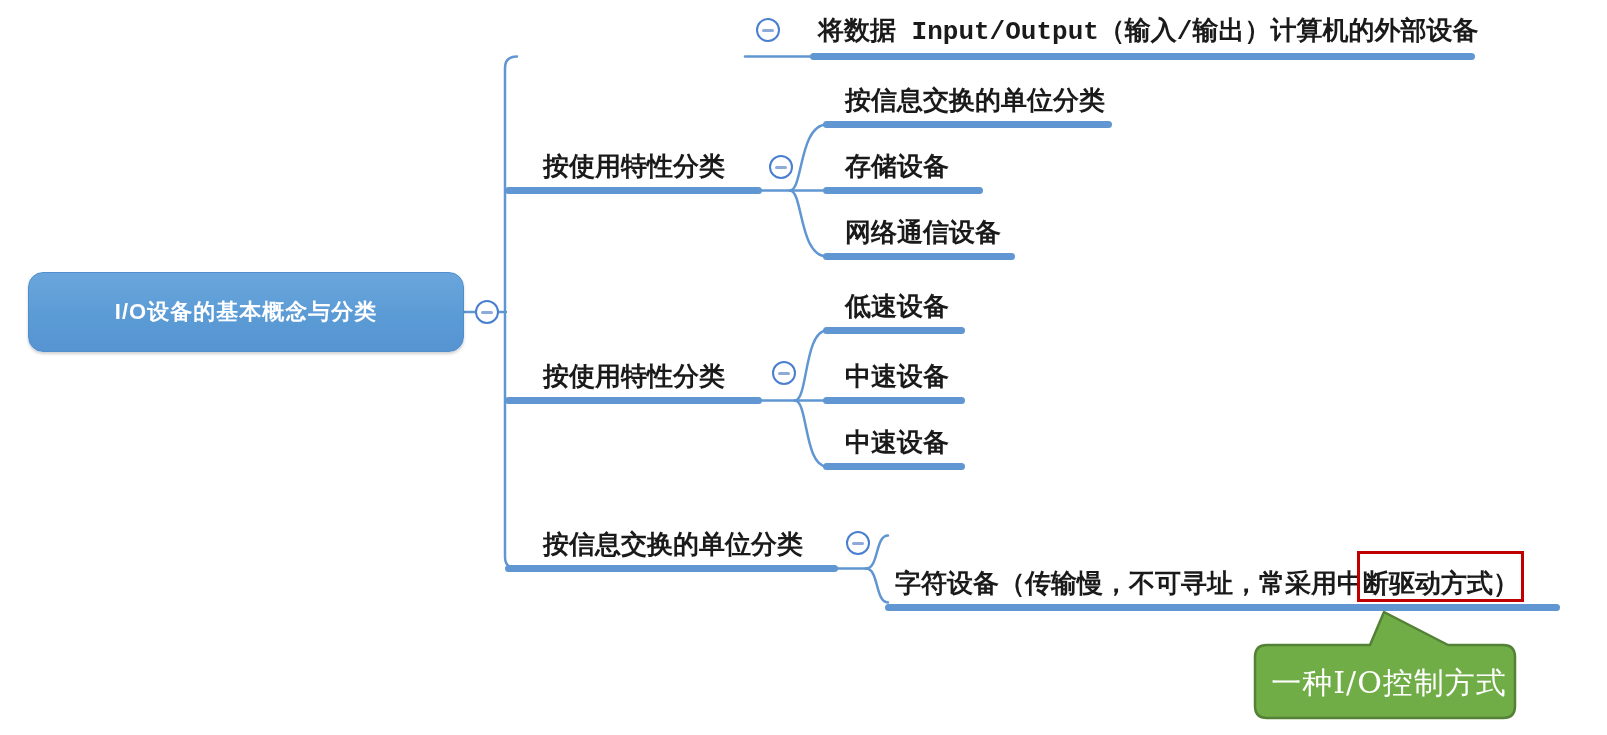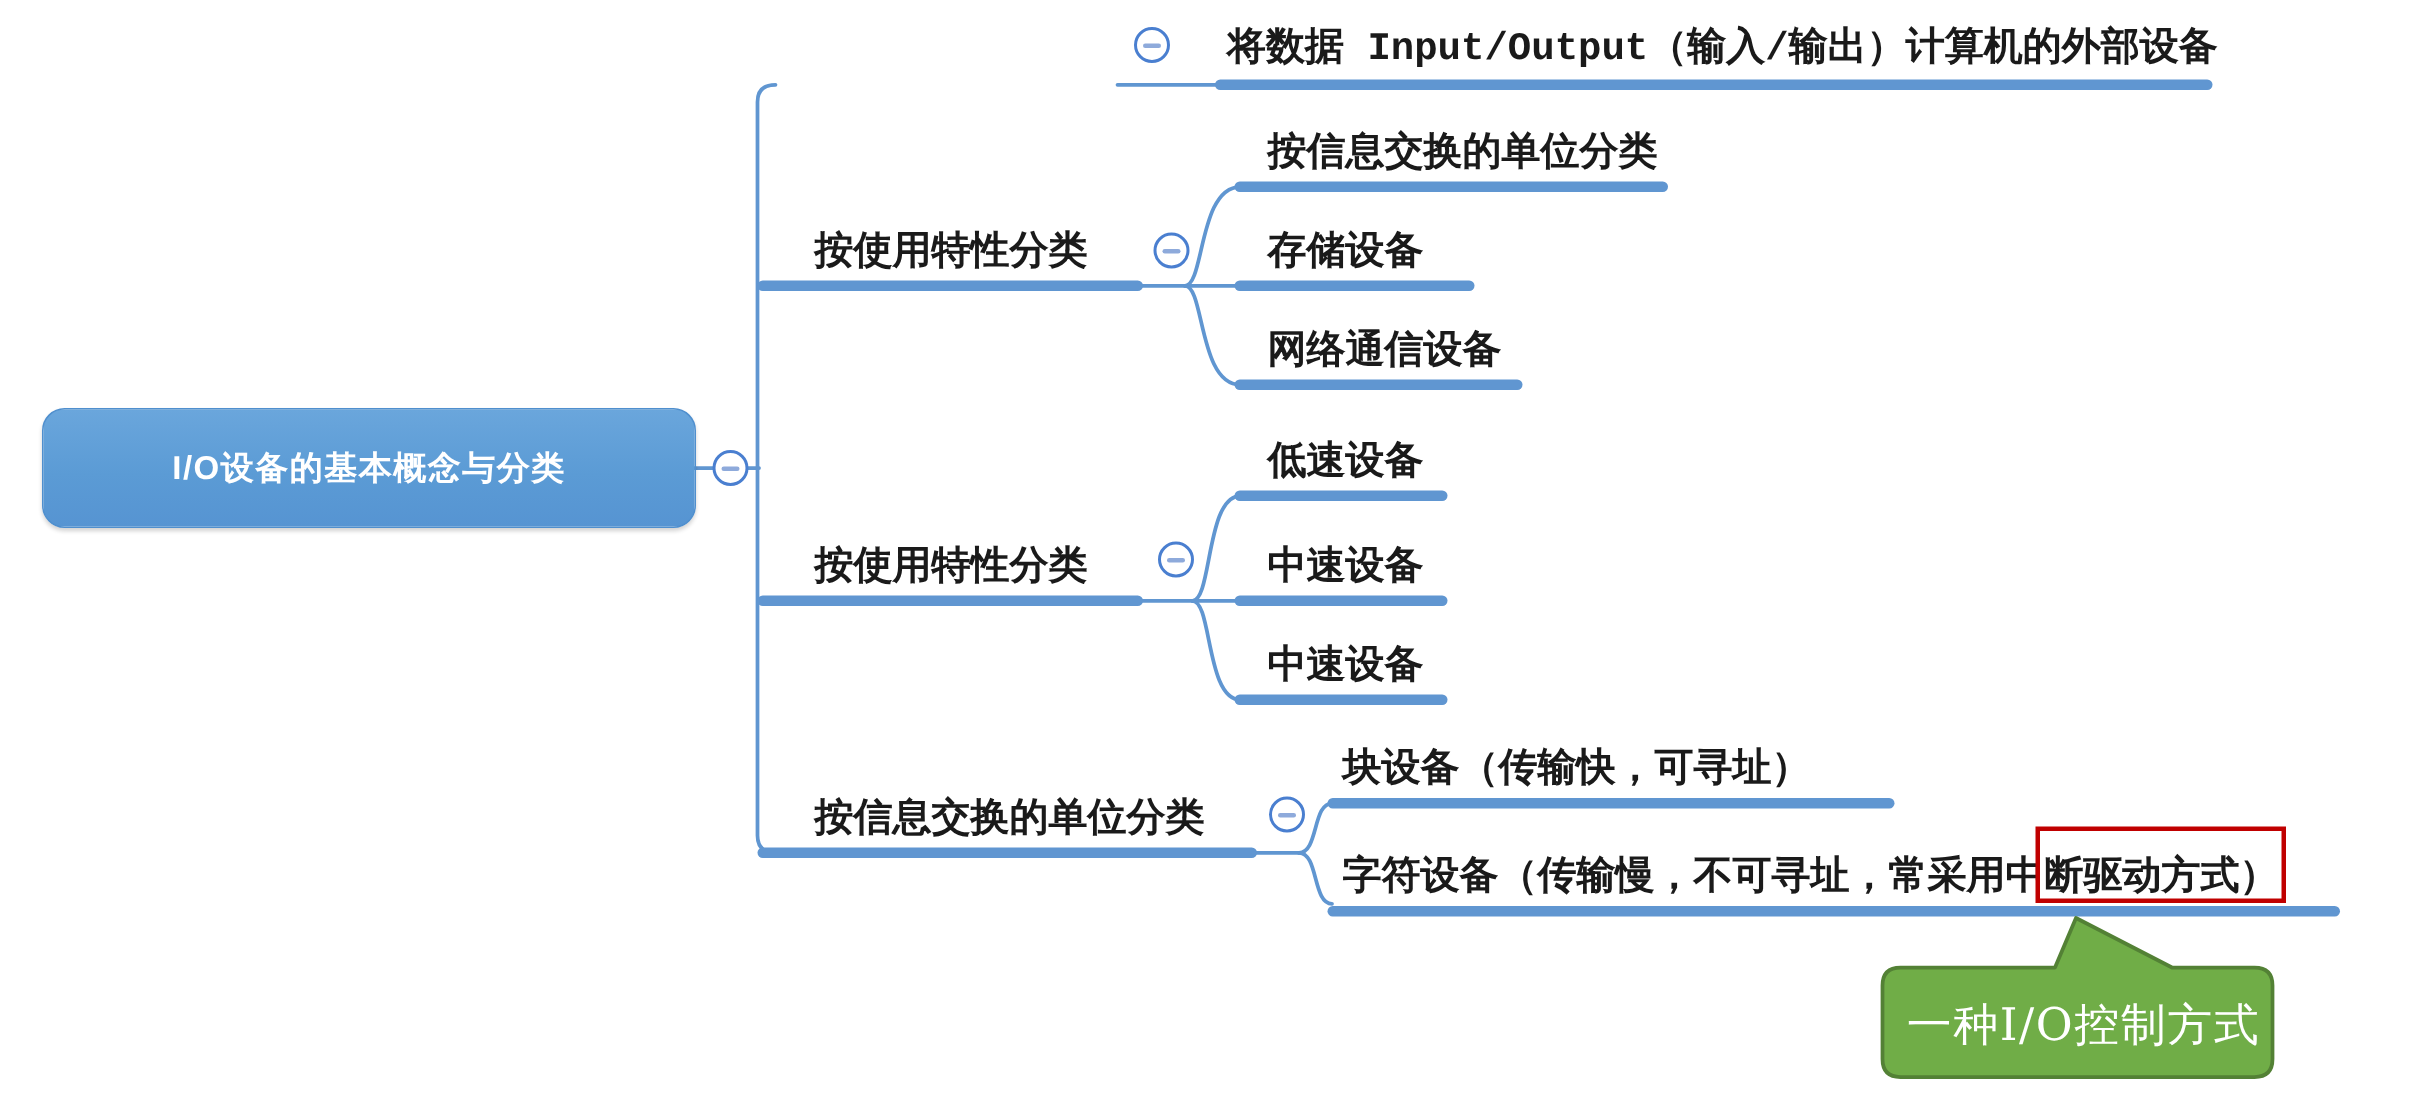--- a/index.html
+++ b/index.html
@@ -123,24 +123,20 @@
   </div>
   <div class="topic" style="left:823px;top:426px;width:142px;">
     <div class="t-label" style="left:22px;">中速设备</div>
     <div class="t-bar"></div>
   </div>
 
   <div class="topic" style="left:505px;top:528px;width:333px;">
     <div class="t-label" style="left:38px;">按信息交换的单位分类</div>
     <div class="t-bar"></div>
   </div>
-  <div class="topic" style="left:885px;top:495px;width:378px;">
-    <div class="t-label" style="left:10px;">块设备（传输快，可寻址）</div>
-    <div class="t-bar"></div>
-  </div>
   <div class="topic" style="left:885px;top:567px;width:675px;">
     <div class="t-label" style="left:10px;">字符设备（传输慢，不可寻址，常采用中断驱动方式）</div>
     <div class="t-bar"></div>
   </div>
 
   <div class="collapse-icon" style="left:475px;top:300px;">
     <div class="minus"></div>
   </div>
   <div class="collapse-icon" style="left:756px;top:18px;">
     <div class="minus"></div>

